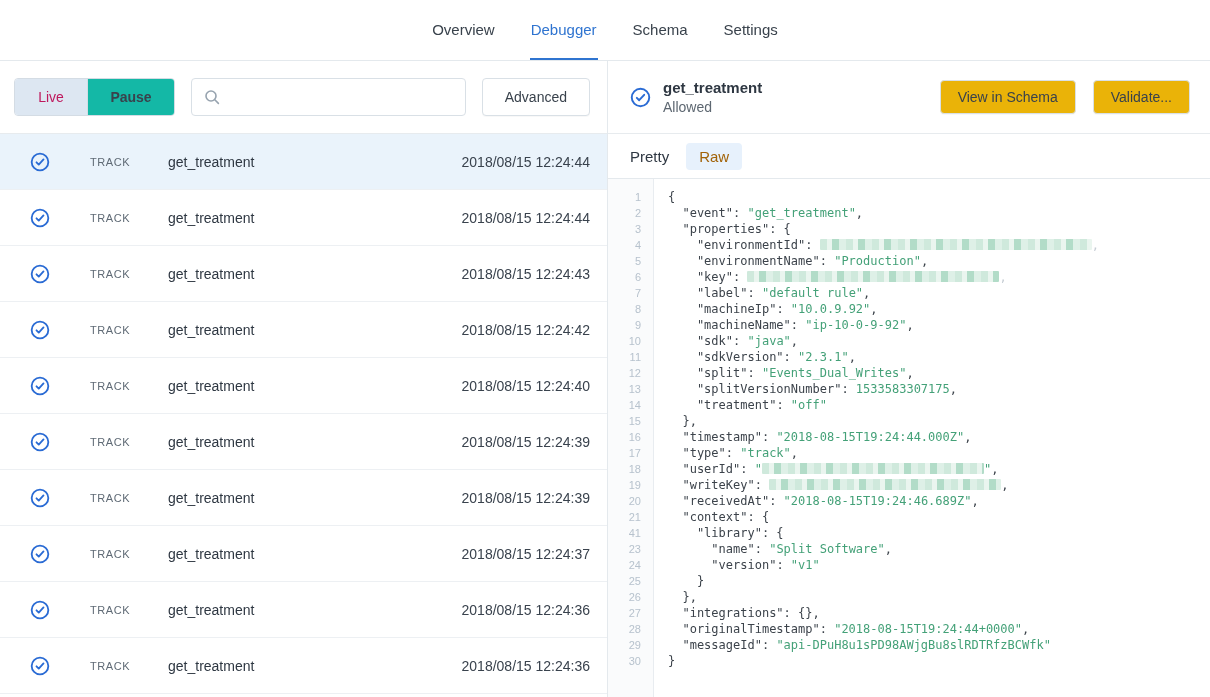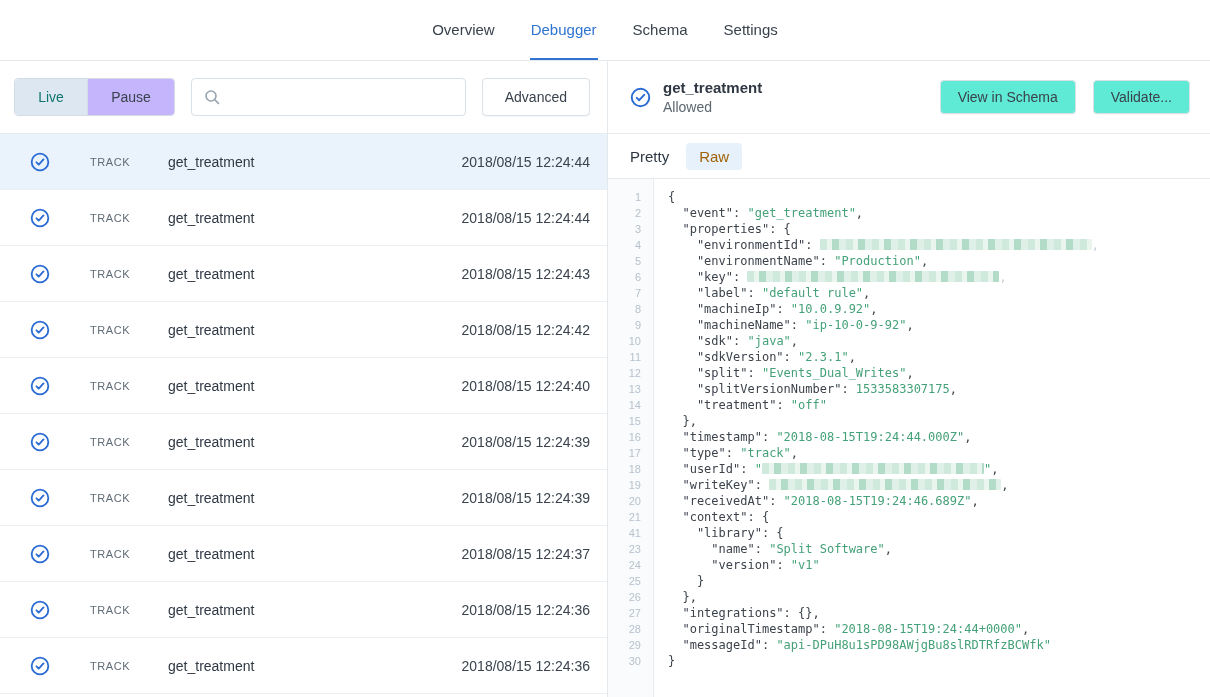--- a/index.html
+++ b/index.html
@@ -16,22 +16,22 @@
   
   .main { display:flex; height:636px; }
   .left-panel { width:608px; border-right:1px solid #e4e9ed; display:flex; flex-direction:column; }
   .right-panel { flex:1; display:flex; flex-direction:column; min-width:0; }
 
   
   .toolbar { height:73px; flex:0 0 73px; display:flex; align-items:center;
     padding:0 17px 0 14px; border-bottom:1px solid #e7ebee; }
   .seg { display:flex; border:1px solid #d4dce4; border-radius:4px; overflow:hidden; height:38px; }
   .seg-btn { display:flex; align-items:center; justify-content:center; font-size:14px; }
-  .seg-live { width:73px; background:#dde7f2; color:#0f766e; border-right:1px solid #d4dce4; }
-  .seg-pause { width:86px; background:#c4b5fd; color:#39424c; }
+  .seg-live { width:73px; background:#dde7f2; color:#be185d; border-right:1px solid #d4dce4; }
+  .seg-pause { width:86px; background:#14b8a6; color:#39424c;font-weight:bold; }
   .searchbox { flex:1; margin:0 16px; height:38px; border:1px solid #d9e0e6; border-radius:4px;
     display:flex; align-items:center; padding:0 12px; gap:9px; background:#fff; }
   .searchbox input { border:none; outline:none; flex:1; font-size:14px; color:#39424c;
     font-family:"Liberation Sans", sans-serif; }
   .searchbox input::placeholder { color:#98a3af; }
   .btn { height:38px; padding:0 22px; background:#fff; border:1px solid #d9e0e6; border-radius:4px;
     font-size:14px; color:#39424c; display:flex; align-items:center; box-shadow:0 1px 1px rgba(0,0,0,.03);text-align:center; }
 
   
   .event-list { flex:1; overflow:hidden; }
@@ -42,21 +42,21 @@
   .event-name { margin-left:20px; font-size:14px; color:#2e3742; }
   .event-time { margin-left:auto; font-size:14px; color:#39424d; }
 
   
   .detail-header { height:73px; flex:0 0 73px; display:flex; align-items:center;
     padding:0 20px 0 22px; border-bottom:1px solid #e7ebee; }
   .title-block { margin-left:12px; }
   .detail-title { font-size:15px; font-weight:bold; color:#2e3742; line-height:20px; }
   .detail-status { font-size:14px; color:#5d6771; line-height:19px; }
   .header-buttons { margin-left:auto; display:flex; gap:17px; }
-  .btn-sm { height:34px; padding:0 17px; background:#5eead4; border:1px solid #d9e0e6; border-radius:4px;
+  .btn-sm { height:34px; padding:0 17px; background:#eab308; border:1px solid #d9e0e6; border-radius:4px;
     font-size:14px; color:#39424c; display:flex; align-items:center; box-shadow:0 1px 1px rgba(0,0,0,.03); }
 
   
   .view-tabs { height:45px; flex:0 0 45px; display:flex; align-items:center; padding:0 22px;
     gap:17px; border-bottom:1px solid #e4e9ed; }
   .vtab { font-size:15px; color:#2e3742; padding:5px 0; }
   .vtab.pill-active { color:#a16207; background:#e7f1fc; padding:5px 13px; border-radius:4px; }
 
   
   .code-wrap { flex:1; display:flex; overflow:hidden; background:#fff; }

